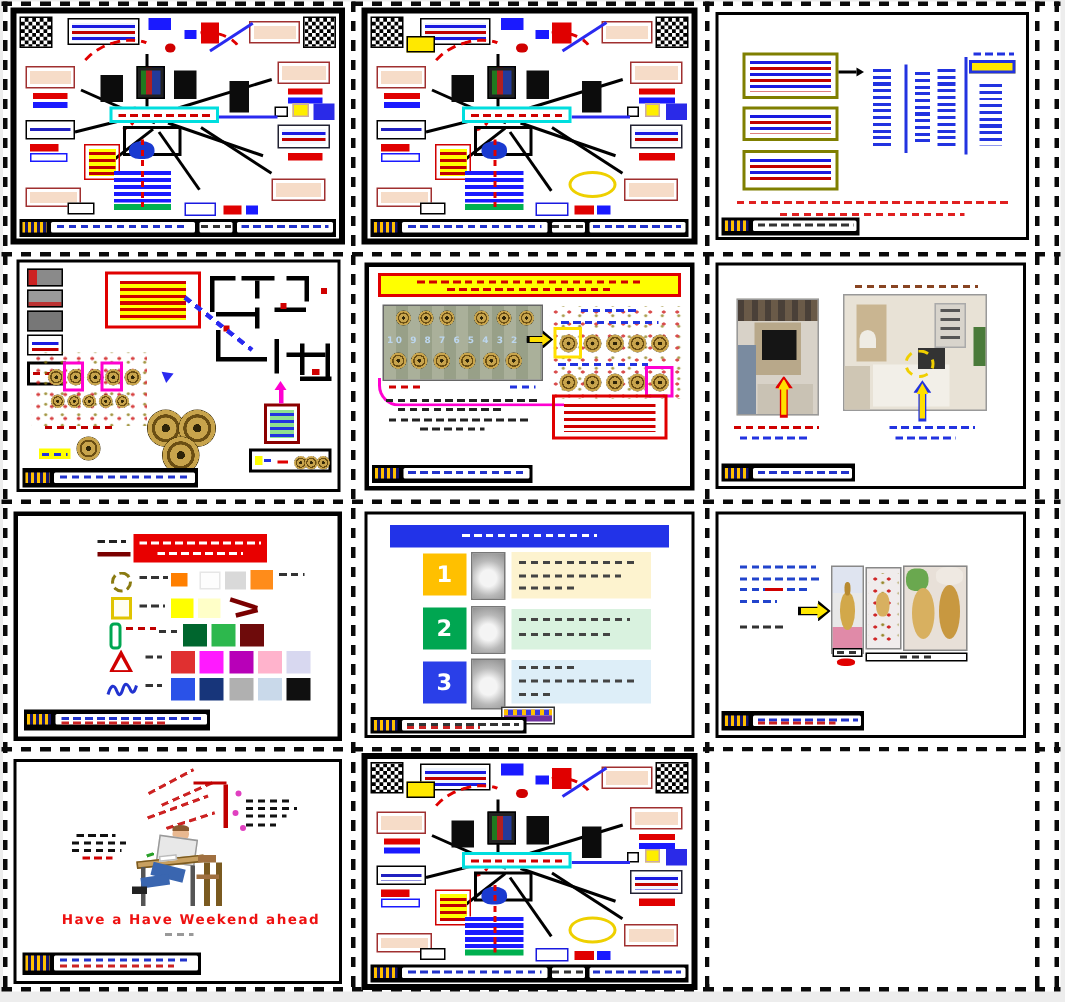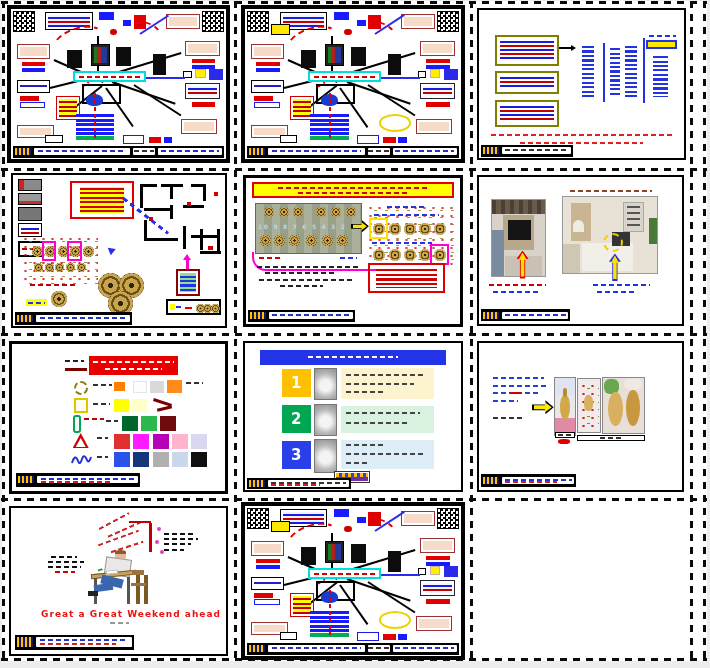--- a/index.html
+++ b/index.html
@@ -585,21 +585,21 @@
       <div class="abs" style="left:22%;top:50%;width:3px;height:44%;background:#555"></div>
       <div class="abs" style="left:60%;top:48%;width:3px;height:46%;background:#555"></div>
       <div class="abs" style="left:30%;top:48%;width:26%;height:16%;background:#3a66b0;transform:rotate(14deg)"></div>
       <div class="abs" style="left:22%;top:60%;width:22%;height:12%;background:#3a66b0;transform:rotate(-8deg)"></div>
       <div class="abs" style="left:14%;top:72%;width:12%;height:8%;background:#222"></div>
       <div class="abs" style="left:66%;top:36%;width:14%;height:8%;background:#a07040"></div>
       <div class="abs" style="left:70%;top:44%;width:4px;height:50%;background:#7a5a20"></div>
       <div class="abs" style="left:80%;top:44%;width:4px;height:50%;background:#7a5a20"></div>
       <div class="abs" style="left:64%;top:58%;width:18%;height:5%;background:#a07040"></div>
     </div>
-    <div class="abs" style="left:14%;top:69%;width:72%;text-align:center;color:#ee1111;font-size:9px;font-weight:bold;letter-spacing:1px;filter:blur(.4px);white-space:nowrap">Great a Great Weekend ahead</div>
+    <div class="abs" style="left:14%;top:69%;width:72%;text-align:center;color:#ee1111;font-size:9px;font-weight:bold;letter-spacing:1px;filter:blur(.4px);white-space:nowrap">Have a Have Weekend ahead</div>
     <div class="abs w" style="left:46%;top:78%;width:9%;color:#999"></div>
     <div class="footer" style="left:2%;bottom:3%;width:55%;height:10%">
       <div class="flogo" style="height:10px"></div>
       <div class="fbox" style="flex:1;height:10px">
         <div class="w" style="color:#2233cc"></div>
         <div class="w" style="top:5.5px;left:4%;width:80%;color:#cc2222"></div>
       </div>
     </div>
   </div>
 

